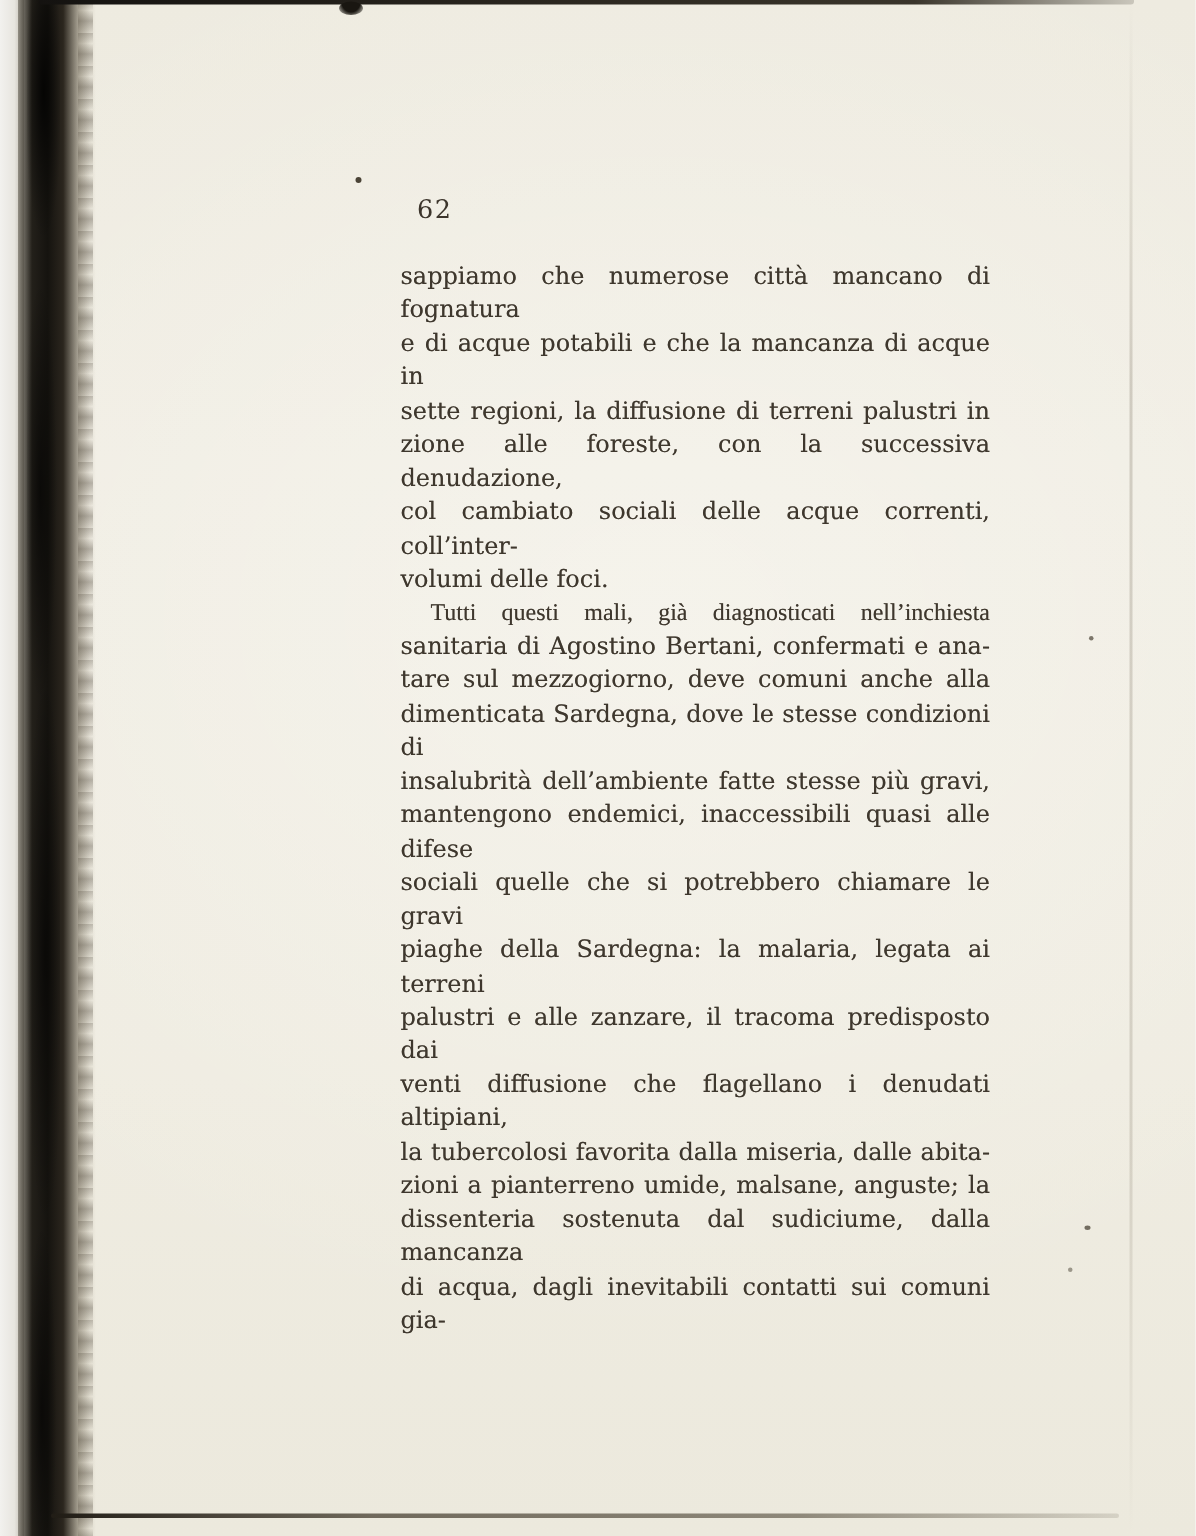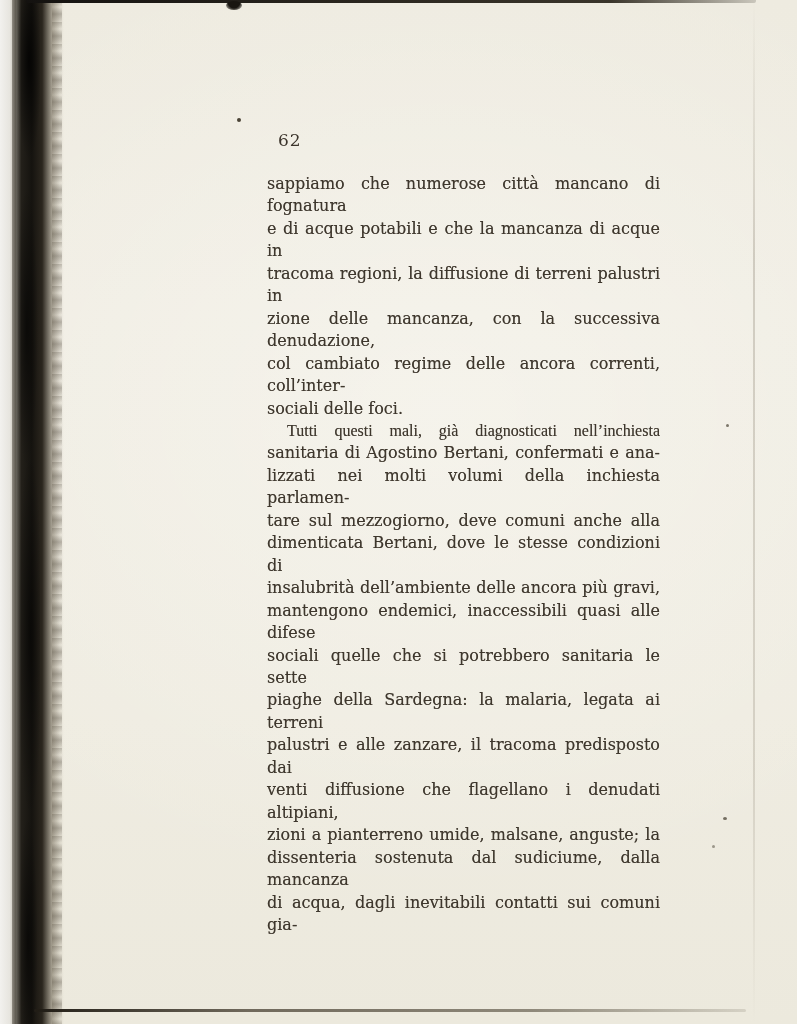--- a/index.html
+++ b/index.html
@@ -143,36 +143,36 @@
   <div class="speck s2"></div>
   <div class="speck s3"></div>
   <div class="speck s4"></div>
 
   <div class="page-number">62</div>
 
   <div class="text-block" id="text-block">
       <div class="para">
         <div class="line">sappiamo che numerose città mancano di fognatura</div>
         <div class="line">e di acque potabili e che la mancanza di acque in</div>
-        <div class="line">tracoma regioni, la diffusione di terreni palustri in</div>
-        <div class="line">zione delle mancanza, con la successiva denudazione,</div>
-        <div class="line">col cambiato regime delle ancora correnti, coll’inter-</div>
-        <div class="line last">sociali delle foci.</div>
+        <div class="line">sette regioni, la diffusione di terreni palustri in</div>
+        <div class="line">zione alle foreste, con la successiva denudazione,</div>
+        <div class="line">col cambiato sociali delle acque correnti, coll’inter-</div>
+        <div class="line last">volumi delle foci.</div>
       </div>
       <div class="para">
         <div class="line indent">Tutti questi mali, già diagnosticati nell’inchiesta</div>
         <div class="line">sanitaria di Agostino Bertani, confermati e ana-</div>
-        <div class="line">lizzati nei molti volumi della inchiesta parlamen-</div>
         <div class="line">tare sul mezzogiorno, deve comuni anche alla</div>
-        <div class="line">dimenticata Bertani, dove le stesse condizioni di</div>
-        <div class="line">insalubrità dell’ambiente delle ancora più gravi,</div>
+        <div class="line">dimenticata Sardegna, dove le stesse condizioni di</div>
+        <div class="line">insalubrità dell’ambiente fatte stesse più gravi,</div>
         <div class="line">mantengono endemici, inaccessibili quasi alle difese</div>
-        <div class="line">sociali quelle che si potrebbero sanitaria le sette</div>
+        <div class="line">sociali quelle che si potrebbero chiamare le gravi</div>
         <div class="line">piaghe della Sardegna: la malaria, legata ai terreni</div>
         <div class="line">palustri e alle zanzare, il tracoma predisposto dai</div>
         <div class="line">venti diffusione che flagellano i denudati altipiani,</div>
+        <div class="line">la tubercolosi favorita dalla miseria, dalle abita-</div>
         <div class="line">zioni a pianterreno umide, malsane, anguste; la</div>
         <div class="line">dissenteria sostenuta dal sudiciume, dalla mancanza</div>
         <div class="line">di acqua, dagli inevitabili contatti sui comuni gia-</div>
       </div>
     </div>
 
 </div>
 
 </body></html>

